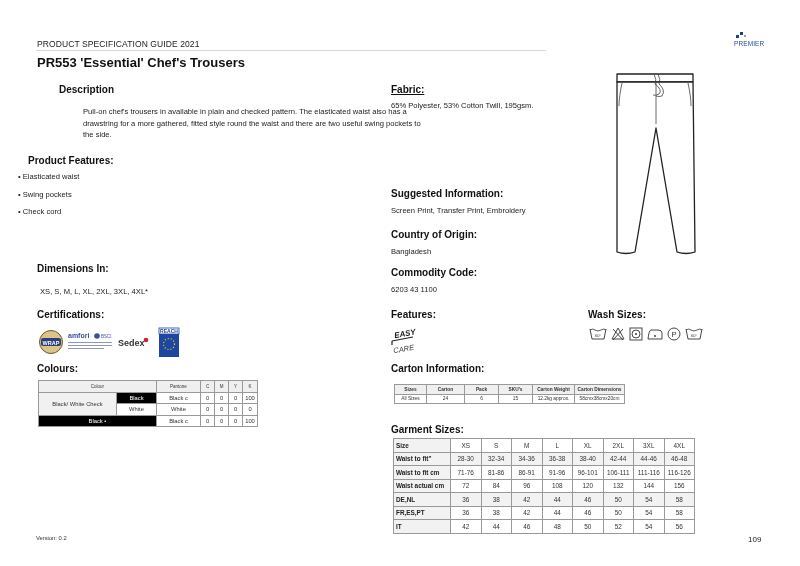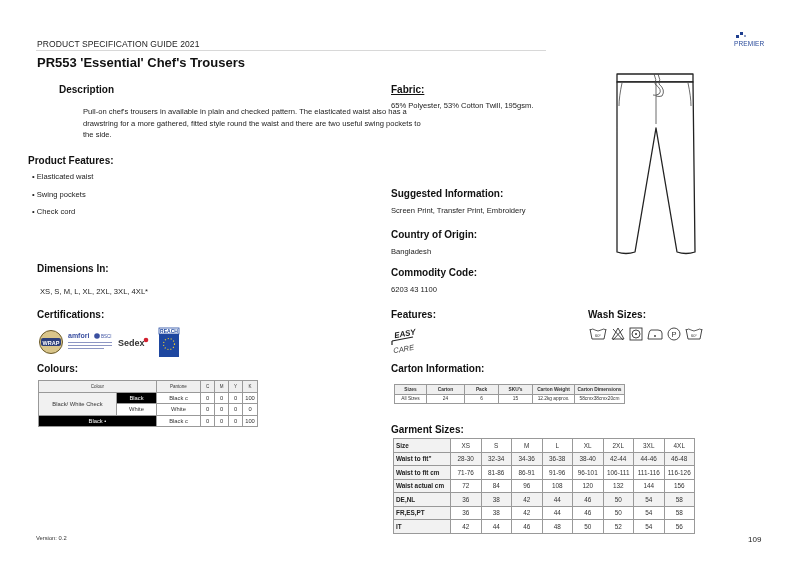--- a/index.html
+++ b/index.html
@@ -11,21 +11,21 @@
   .product-title { left: 37px; top: 55px; font-size: 13px; font-weight: bold; color: #111; }
   .logo { left: 734px; top: 31px; width: 40px; height: 20px; }
   .logo .dots { position: absolute; left: 2px; top: 0; width: 12px; height: 8px; }
   .logo .dots i { position: absolute; width: 3px; height: 3px; background: #1f3f8f; }
   .logo .word { position: absolute; left: 0; top: 9px; font-size: 6.5px; color: #2a4b9b; letter-spacing: 0.1px; }
   .section-h { font-size: 10px; font-weight: bold; color: #111; }
   .body-text { font-size: 7.6px; color: #222; line-height: 11.5px; }
   .desc-h { left: 36px; top: 84px; padding-left: 23px; }
   .desc-text { left: 36px; top: 106px; width: 340px; margin-left: 47px; }
   .feat-h { left: 28px; top: 155px; }
-  .feat-list { left: 32px; top: 172px; }
+  .feat-list { left: 18px; top: 172px; }
   .feat-list div { height: 17.5px; font-size: 7.6px; color: #222; }
   .avail-h { left: 37px; top: 263px; }
   .avail-text { left: 40px; top: 286px; }
   .cert-h { left: 37px; top: 309px; }
   .certs { left: 38px; top: 327px; height: 30px; width: 160px; }
   .colours-h { left: 37px; top: 363px; }
   table { border-collapse: collapse; }
   .colour-table { left: 38px; top: 380px; }
   .colour-table td { border: 1px solid #999; font-size: 5.8px; text-align: center; height: 11.5px; color: #333; }
   .colour-table .hd td { background: #efefef; font-size: 4.5px; }

